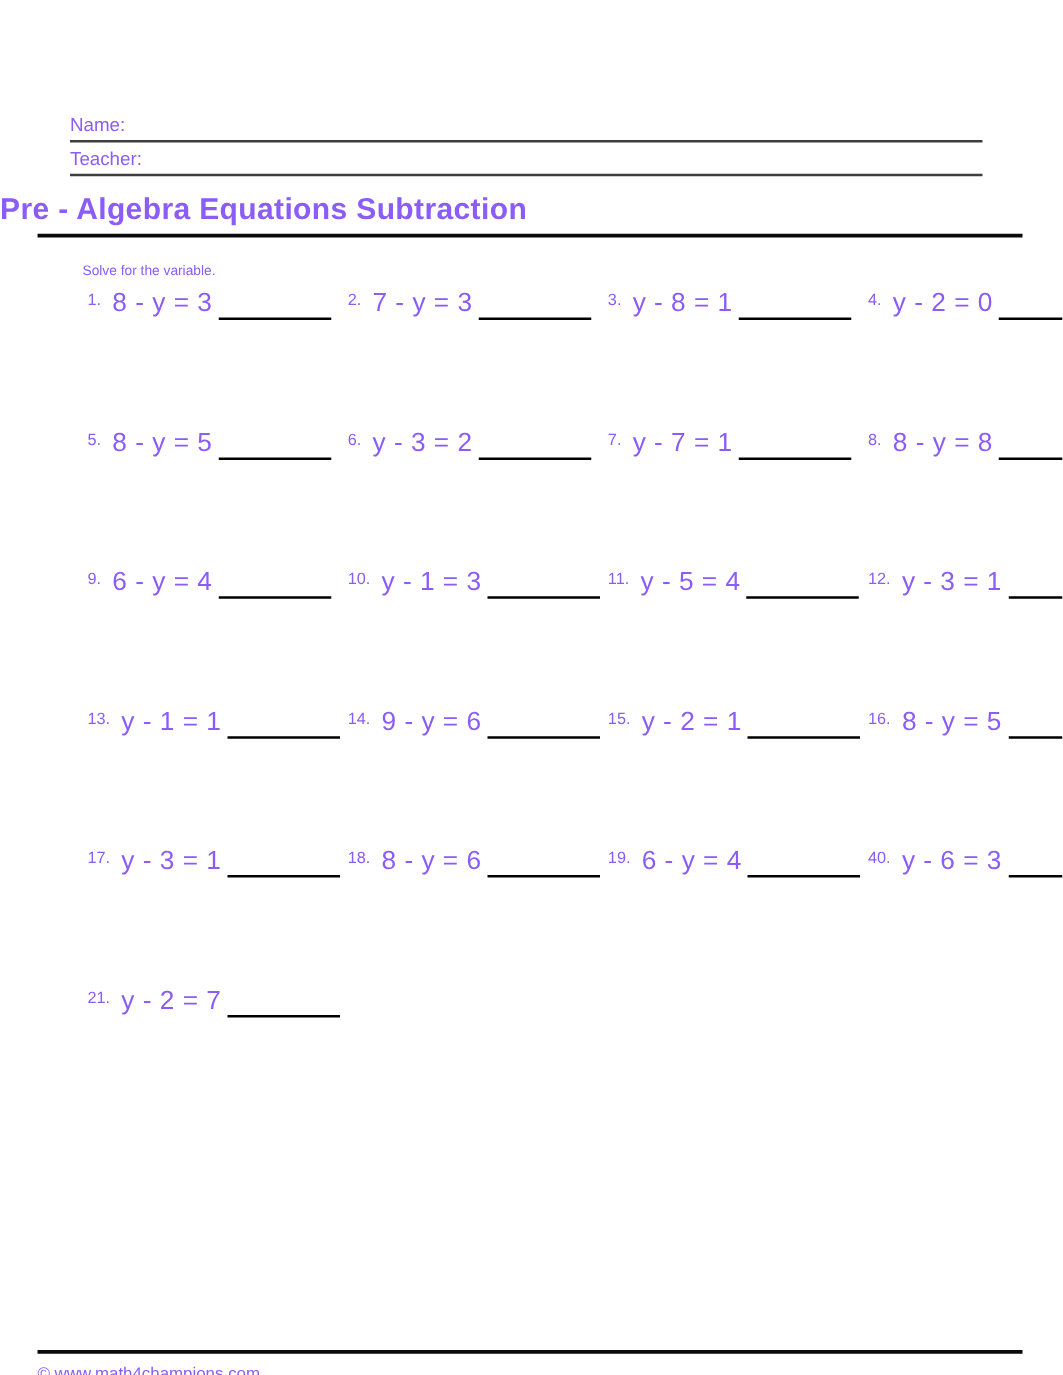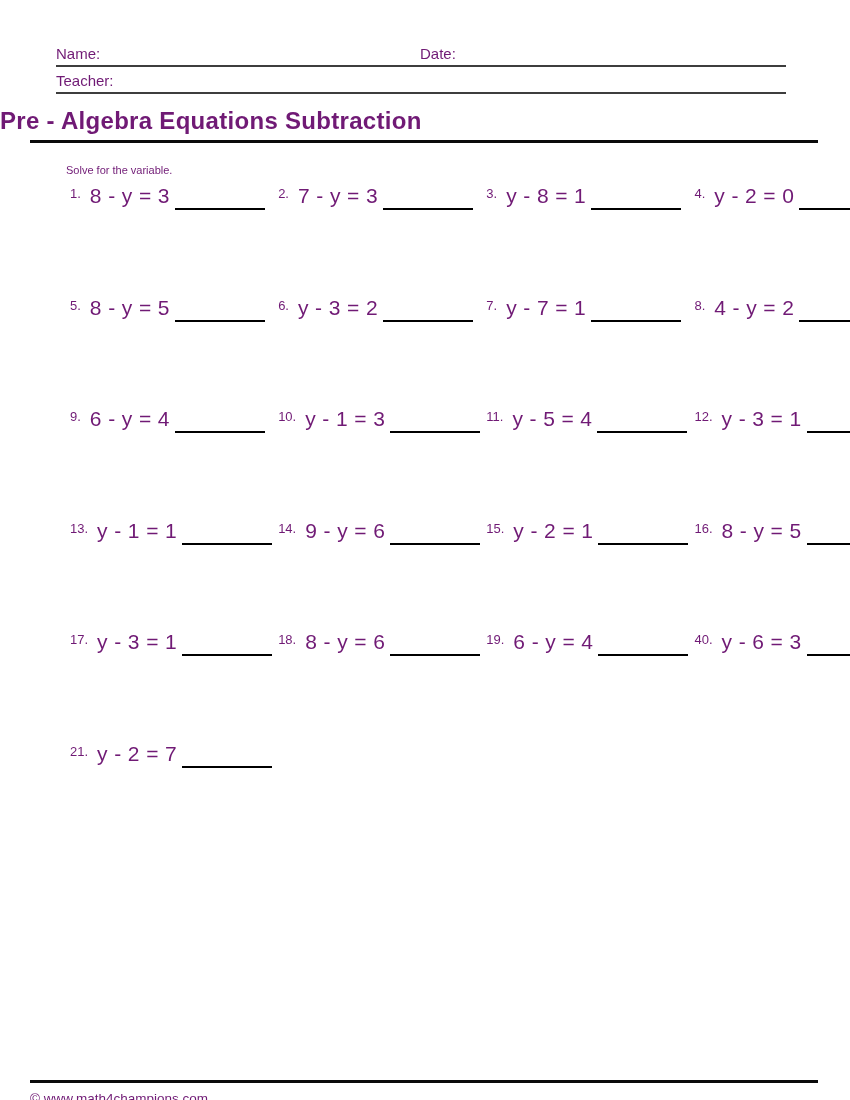--- a/index.html
+++ b/index.html
@@ -1,23 +1,23 @@
 <!DOCTYPE html>
 <html><head>
 <meta charset="utf-8">
 <style>
   html, body { margin:0; padding:0; background:#ffffff; }
   .page {
     position:relative;
     width:850px; height:1100px;
     background:#ffffff;
     box-sizing:border-box;
-    padding-top:45px;
+    padding-top:92px;
     font-family:"Liberation Sans", sans-serif;
-    color:#701a75;
+    color:#8b5cf6;
     overflow:hidden;
   }
 
   
   .header { margin:0 64px 0 56px; }
   .hrow {
     display:flex;
     align-items:flex-end;
     border-bottom:2px solid #3d3d3d;
     padding-bottom:3px;
@@ -88,21 +88,20 @@
   }
 </style>
 </head>
 <body>
 
 <div class="page">
 
   <div class="header">
     <div class="hrow">
       <span class="hleft">Name:</span>
-      <span class="hright">Date:</span>
     </div>
     <div class="hrow">
       <span class="hright">Teacher:</span>
     </div>
   </div>
 
   <div class="title">Pre - Algebra Equations Subtraction</div>
   <div class="title-rule"></div>
 
   <div class="instruction">Solve for the variable.</div>
@@ -126,21 +125,21 @@
       <span class="num">5.</span><span class="eq">8 - y = 5</span><span class="blank"></span>
     </div>
     <div class="cell">
       <span class="num">6.</span><span class="eq">y - 3 = 2</span><span class="blank"></span>
     </div>
 
     <div class="cell">
       <span class="num">7.</span><span class="eq">y - 7 = 1</span><span class="blank"></span>
     </div>
     <div class="cell">
-      <span class="num">8.</span><span class="eq">4 - y = 2</span><span class="blank"></span>
+      <span class="num">8.</span><span class="eq">8 - y = 8</span><span class="blank"></span>
     </div>
     <div class="cell">
       <span class="num">9.</span><span class="eq">6 - y = 4</span><span class="blank"></span>
     </div>
 
     <div class="cell">
       <span class="num">10.</span><span class="eq">y - 1 = 3</span><span class="blank"></span>
     </div>
     <div class="cell">
       <span class="num">11.</span><span class="eq">y - 5 = 4</span><span class="blank"></span>

